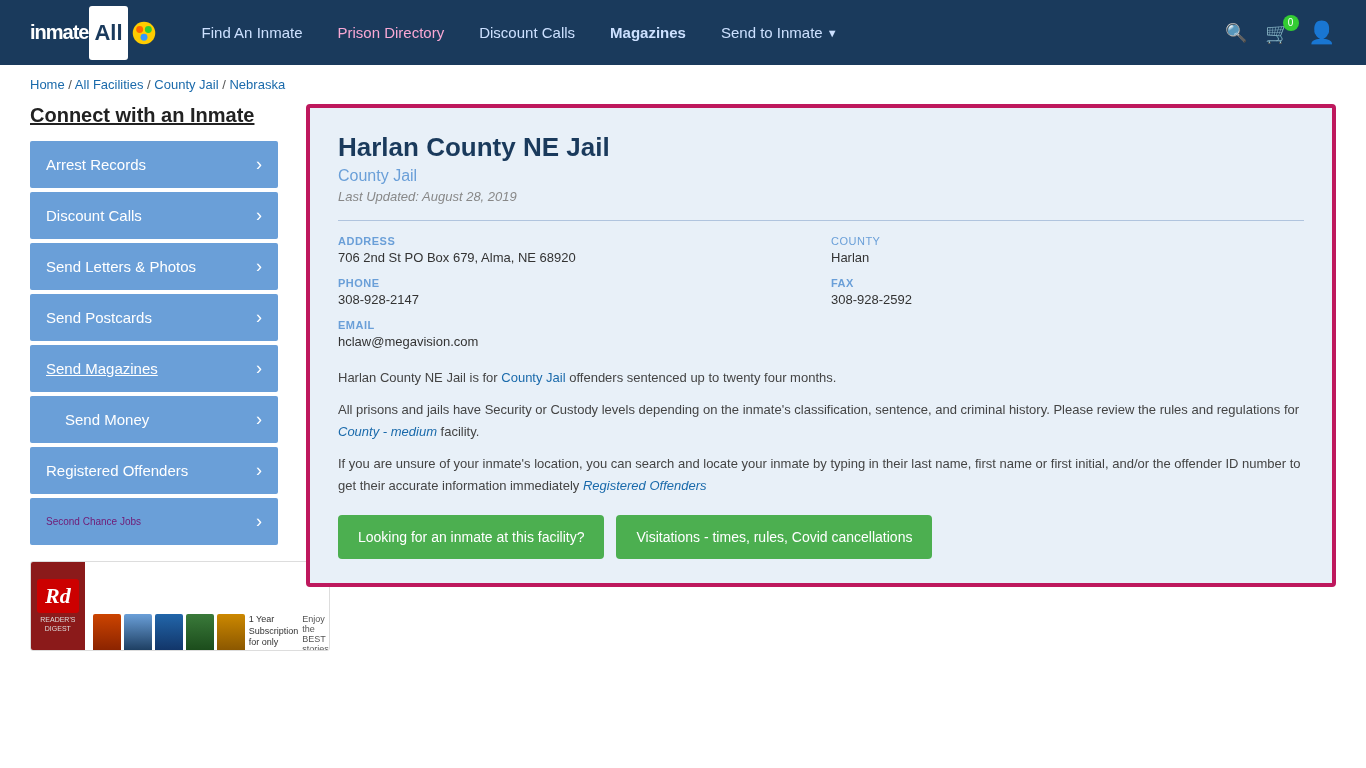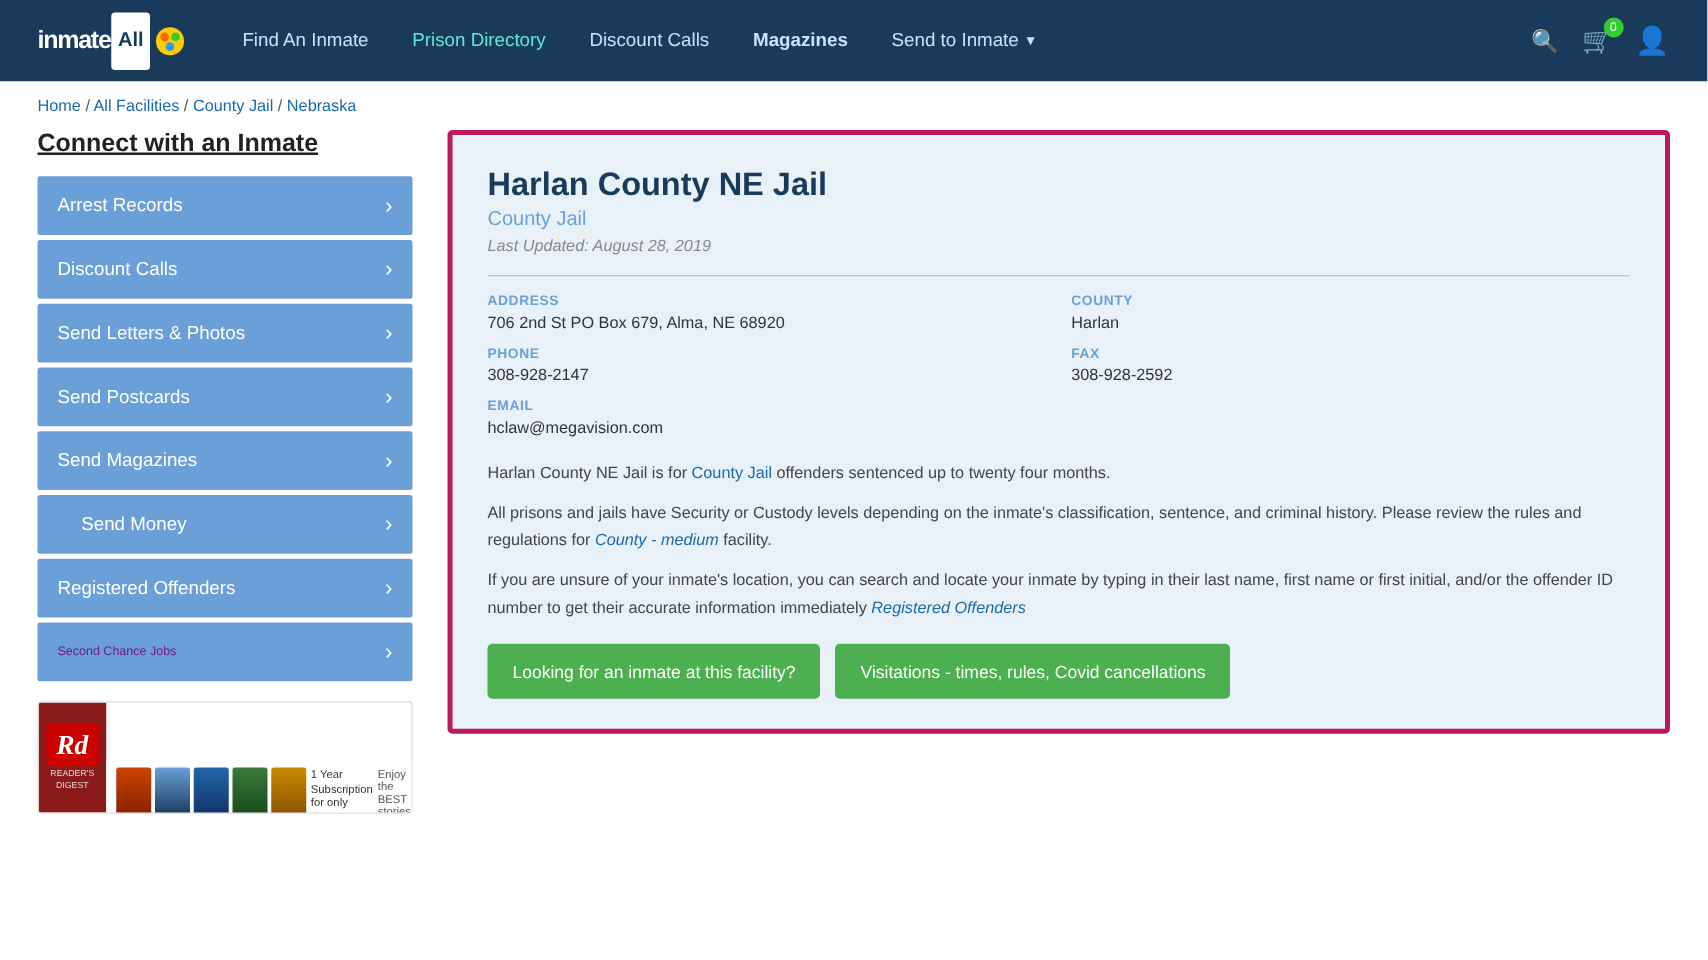--- a/index.html
+++ b/index.html
@@ -4,32 +4,32 @@
   <style>
     * { margin: 0; padding: 0; box-sizing: border-box; }
     body { font-family: Arial, sans-serif; font-size: 14px; color: #333; background: #fff; }
   </style>
 </head>
 <body>
 
 <header style="background:#1a3a5c; display:flex; align-items:center; padding:0 30px; height:65px; gap:35px;">
   <div style="display:flex; align-items:center; cursor:pointer; margin-right:10px;">
     <span style="color:#fff; font-size:20px; font-weight:bold; letter-spacing:-1px;">inmate</span>
-    <span style="background:#fff; color:#1a3a5c; border-radius:3px; padding:14px 5px; font-size:16px; font-weight:bold; margin:0 1px;">All</span>
+    <span style="background:#fff; color:#1a3a5c; border-radius:3px; padding:14px 5px; font-size:22px; font-weight:bold; margin:0 1px;">All</span>
     <svg width="26" height="26" viewBox="0 0 30 30" style="margin-left:2px;">
       <circle cx="15" cy="15" r="13" fill="#ffcc00"></circle>
       <circle cx="10" cy="11" r="4" fill="#ff6600"></circle>
       <circle cx="20" cy="11" r="4" fill="#33cc33"></circle>
       <circle cx="15" cy="20" r="4" fill="#3399ff"></circle>
     </svg>
   </div>
 
   <nav style="display:flex; gap:35px; flex:1; align-items:center;">
     <a href="#" style="color:#cce0ff; text-decoration:none; font-size:15px; white-space:nowrap;">Find An Inmate</a>
-    <a href="#" style="color:#5eead4; text-decoration:none; font-size:15px; white-space:nowrap;text-align:right;">Prison Directory</a>
+    <a href="#" style="color:#f9a8d4; text-decoration:none; font-size:15px; white-space:nowrap;text-align:right;">Prison Directory</a>
     <a href="#" style="color:#cce0ff; text-decoration:none; font-size:15px; white-space:nowrap;">Discount Calls</a>
     <a href="#" style="color:#cce0ff; text-decoration:none; font-size:15px; white-space:nowrap;font-weight:bold;">Magazines</a>
     <a href="#" style="color:#cce0ff; text-decoration:none; font-size:15px; white-space:nowrap; display:flex; align-items:center; gap:4px;">
       <span>Send to Inmate</span>
       <span style="font-size:11px;">▼</span>
     </a>
   </nav>
 
   <div style="display:flex; align-items:center; gap:18px;">
     <span style="color:#cce0ff; font-size:18px; cursor:pointer;">🔍</span>
@@ -46,42 +46,42 @@
   <span style="color:#555;"> / </span>
   <a href="#" style="color:#1a6aab; text-decoration:none;">All Facilities</a>
   <span style="color:#555;"> / </span>
   <a href="#" style="color:#1a6aab; text-decoration:none;">County Jail</a>
   <span style="color:#555;"> / </span>
   <a href="#" style="color:#1a6aab; text-decoration:none;">Nebraska</a>
 </div>
 
 <div style="display:flex; padding:0 30px 30px 30px; gap:28px;">
 
-  <aside style="width:300px; flex-shrink:0;">
+  <aside style="width:248px; flex-shrink:0;">
     <h2 style="font-size:20px; font-weight:bold; text-decoration:underline; margin-bottom:14px; color:#222;">Connect with an Inmate</h2>
 
     <div style="display:flex; flex-direction:column; gap:4px;">
       <div style="background:#6a9fd8; color:#fff; display:flex; align-items:center; justify-content:space-between; padding:13px 16px; cursor:pointer; border-radius:2px;">
         <span style="font-size:15px; color:#fff;">Arrest Records</span>
         <span style="font-size:18px; color:#fff;">›</span>
       </div>
       <div style="background:#6a9fd8; color:#fff; display:flex; align-items:center; justify-content:space-between; padding:13px 16px; cursor:pointer; border-radius:2px;">
         <span style="font-size:15px; color:#fff;">Discount Calls</span>
         <span style="font-size:18px; color:#fff;">›</span>
       </div>
       <div style="background:#6a9fd8; color:#fff; display:flex; align-items:center; justify-content:space-between; padding:13px 16px; cursor:pointer; border-radius:2px;">
         <span style="font-size:15px; color:#fff;">Send Letters &amp; Photos</span>
         <span style="font-size:18px; color:#fff;">›</span>
       </div>
       <div style="background:#6a9fd8; color:#fff; display:flex; align-items:center; justify-content:space-between; padding:13px 16px; cursor:pointer; border-radius:2px;">
         <span style="font-size:15px; color:#fff;">Send Postcards</span>
         <span style="font-size:18px; color:#fff;">›</span>
       </div>
       <div style="background:#6a9fd8; color:#fff; display:flex; align-items:center; justify-content:space-between; padding:13px 16px; cursor:pointer; border-radius:2px;">
-        <span style="font-size:15px; color:#fff;">Send Magazines</span>
+        <span style="font-size:15px; color:#fff;text-decoration:underline;">Send Magazines</span>
         <span style="font-size:18px; color:#fff;">›</span>
       </div>
       <div style="background:#6a9fd8; color:#fff; display:flex; align-items:center; justify-content:space-between; padding:13px 16px; cursor:pointer; border-radius:2px;">
         <span style="font-size:15px; color:#fff;margin-left:19px;">Send Money</span>
         <span style="font-size:18px; color:#fff;">›</span>
       </div>
       <div style="background:#6a9fd8; color:#fff; display:flex; align-items:center; justify-content:space-between; padding:13px 16px; cursor:pointer; border-radius:2px;">
         <span style="font-size:15px; color:#fff;">Registered Offenders</span>
         <span style="font-size:18px; color:#fff;">›</span>
       </div>
@@ -116,21 +116,21 @@
       <h1 style="font-size:26px; font-weight:bold; color:#1a3a5c; margin-bottom:4px;">Harlan County NE Jail</h1>
       <div style="font-size:16px; color:#6a9fd8; margin-bottom:4px;">County Jail</div>
       <div style="font-size:13px; color:#888; font-style:italic; margin-bottom:16px;">Last Updated: August 28, 2019</div>
 
       <div style="display:grid; grid-template-columns:1fr 1fr; gap:12px 20px; border-top:1px solid #b0c4de; padding-top:14px; margin-bottom:18px;">
         <div>
           <div style="font-size:11px; font-weight:bold; color:#6a9fd8; text-transform:uppercase; letter-spacing:0.5px; margin-bottom:3px;">ADDRESS</div>
           <div style="font-size:13px; color:#333;">706 2nd St PO Box 679, Alma, NE 68920</div>
         </div>
         <div>
-          <div style="font-size:11px; font-weight:bold; color:#6a9fd8; text-transform:uppercase; letter-spacing:0.5px; margin-bottom:3px;">COUNTY</div>
+          <div style="font-size:11px; font-weight:normal; color:#6a9fd8; text-transform:uppercase; letter-spacing:0.5px; margin-bottom:3px;">COUNTY</div>
           <div style="font-size:13px; color:#333;">Harlan</div>
         </div>
         <div>
           <div style="font-size:11px; font-weight:bold; color:#6a9fd8; text-transform:uppercase; letter-spacing:0.5px; margin-bottom:3px;">PHONE</div>
           <div style="font-size:13px; color:#333;">308-928-2147</div>
         </div>
         <div>
           <div style="font-size:11px; font-weight:bold; color:#6a9fd8; text-transform:uppercase; letter-spacing:0.5px; margin-bottom:3px;">FAX</div>
           <div style="font-size:13px; color:#333;">308-928-2592</div>
         </div>

